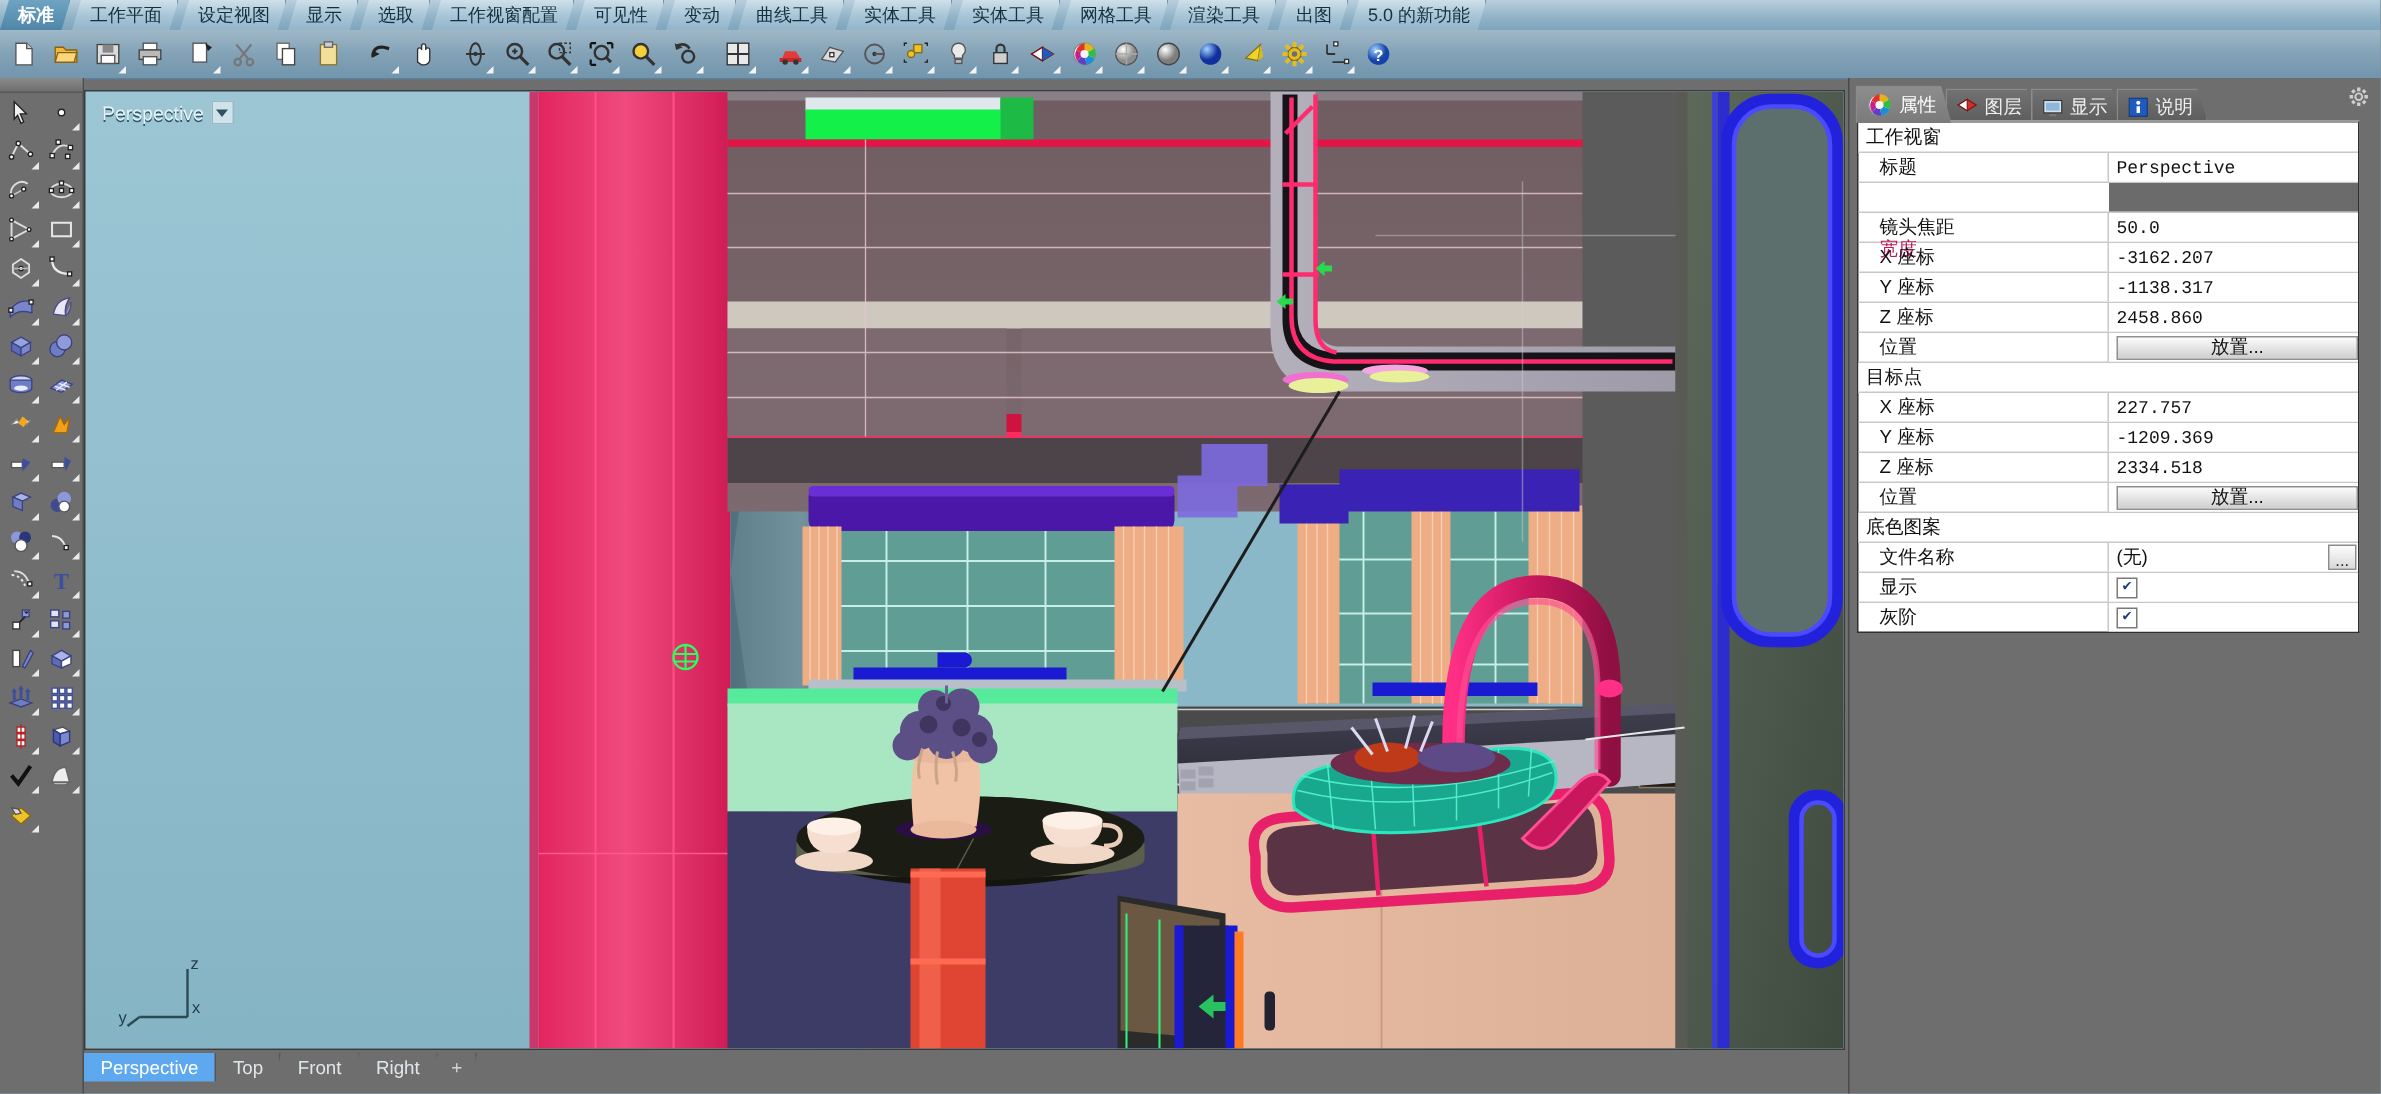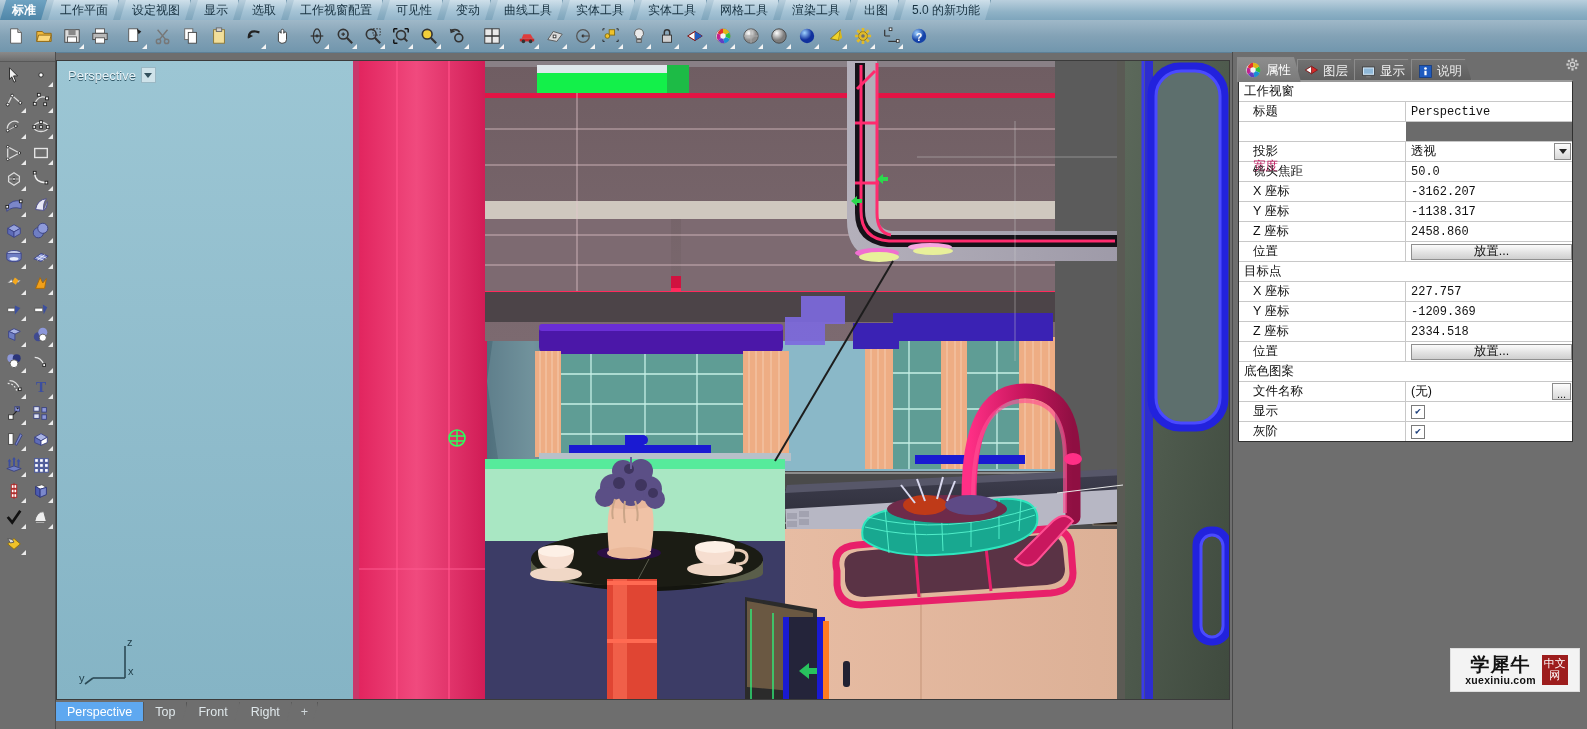--- a/index.html
+++ b/index.html
@@ -1290,29 +1290,20 @@
             <span>Perspective</span>
           </div>
         </div>
         <div class="prow">
           <div class="plabel disabled">宽度</div>
           <div class="pvalue grey">
             <span></span>
           </div>
         </div>
         <div class="prow">
-          <div class="plabel">投影</div>
-          <div class="pvalue cjk">
-            <span>透视</span>
-            <span class="ddbtn">
-              <i></i>
-            </span>
-          </div>
-        </div>
-        <div class="prow">
           <div class="plabel">镜头焦距</div>
           <div class="pvalue">
             <span>50.0</span>
           </div>
         </div>
         <div class="prow">
           <div class="plabel">X 座标</div>
           <div class="pvalue">
             <span>-3162.207</span>
           </div>
@@ -1380,24 +1371,14 @@
         </div>
         <div class="prow">
           <div class="plabel">灰阶</div>
           <div class="pvalue">
             <div class="cbx">✔</div>
           </div>
         </div>
       </div>
   </div>
 
-  <div id="watermark">
-    <div id="wm-left">
-      <div id="wm-cn">学犀牛</div>
-      <div id="wm-en">xuexiniu.com</div>
-    </div>
-    <div id="wm-badge">
-      <span>中文</span>
-      <span>网</span>
-    </div>
-  </div>
 
 </div>
 
 </body></html>

